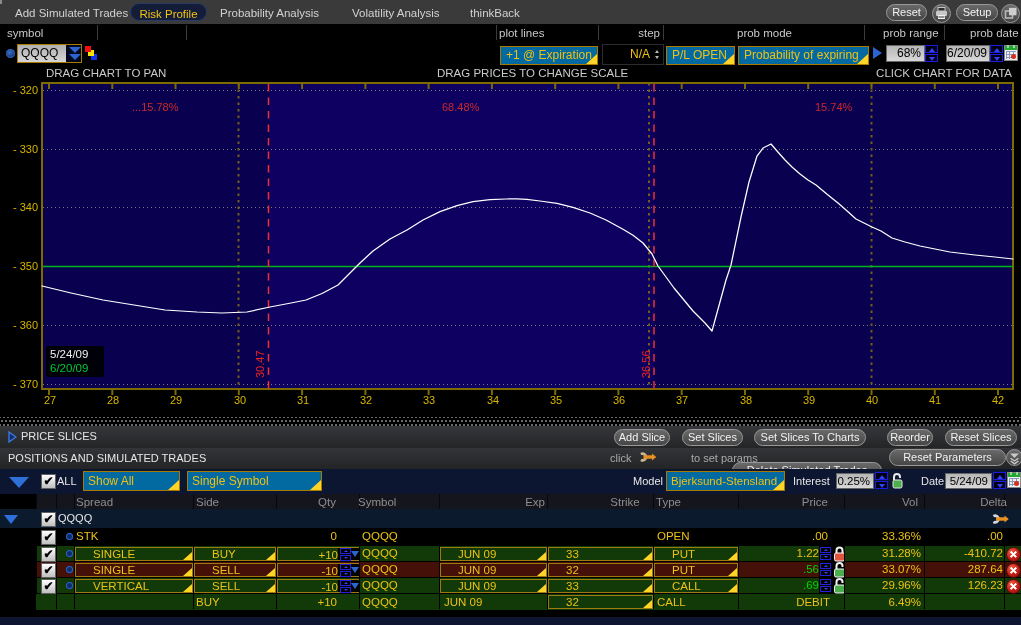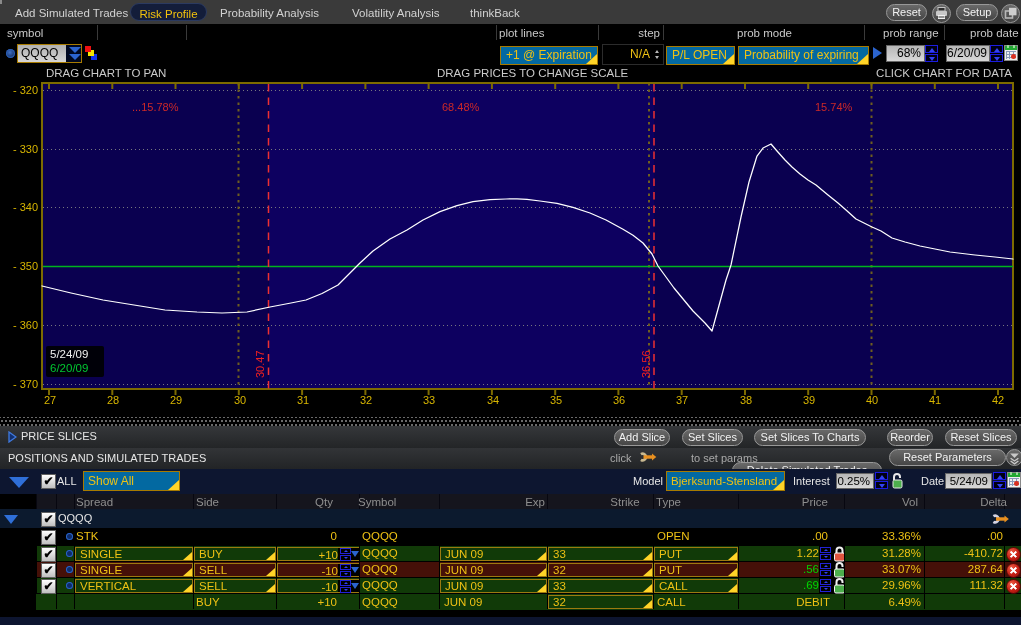--- a/index.html
+++ b/index.html
@@ -45,21 +45,21 @@
 .checkbox{position:absolute;width:13px;height:13px;background:linear-gradient(#ffffff,#bfbfbf);border:1px solid #606060;color:#000;font-size:12px;line-height:13px;font-weight:bold;text-align:center;}
 #thead{left:0;top:494px;width:1021px;height:15px;background:#15151d;}
 #thead div{position:absolute;top:2px;font-size:11.5px;color:#8e8e8e;}
 .hsep{position:absolute;top:0;width:1px;height:15px;background:#070710;}
 #grouprow{left:0;top:509px;width:1021px;height:19px;background:#0c1a2e;}
 
 .row{position:absolute;left:0;width:1021px;height:16px;}
 .rbg{position:absolute;left:36px;top:0;width:985px;height:15px;}
 .row .sep{position:absolute;top:0;width:1px;height:15px;background:#000;}
 .cell{position:absolute;top:1px;font-size:11.5px;color:#eec114;white-space:nowrap;}
-.bcell{position:absolute;top:1px;height:14px;border:1px solid #9c7a10;box-sizing:border-box;color:#eec114;font-size:11.5px;line-height:12px;padding-left:4px;white-space:nowrap;}
+.bcell{position:absolute;top:1px;height:14px;border:1px solid #9c7a10;box-sizing:border-box;color:#eec114;font-size:11.5px;line-height:12px;padding-left:17px;white-space:nowrap;}
 .bfold{position:absolute;right:0;bottom:0;width:0;height:0;border-left:9px solid transparent;border-bottom:8px solid #ffd428;}
 .dot{position:absolute;left:66px;top:4px;width:7px;height:7px;border-radius:50%;background:#0e2c6a;box-shadow:inset 0 0 0 1px #2a64c8;}
 .qspin{position:absolute;width:12px;}
 .qspin i{display:block;position:relative;width:11px;height:6px;background:#000;border:1px solid #2222d8;box-sizing:border-box;margin-bottom:1px;}
 .qspin i:after{content:"";position:absolute;left:2.5px;top:1px;width:0;height:0;border-left:2px solid transparent;border-right:2px solid transparent;border-bottom:2.5px solid #3040f0;}
 .qspin i.dn:after{border-bottom:none;border-top:2.5px solid #3040f0;}
 .xicon{position:absolute;left:1006px;top:1px;width:13px;height:13px;border-radius:50%;background:radial-gradient(circle at 35% 30%,#f06048,#c41e14 55%,#8a0c08);border:1px solid #5a0806;box-sizing:content-box;color:#fff;font-size:10px;font-weight:bold;line-height:13px;text-align:center;text-shadow:0 0 0.6px #fff,0 0 0.6px #fff;}
 </style>
 </head>
 <body>
@@ -298,20 +298,21 @@
    <path d="M3.6 11 L7.5 13.8 L11.4 11" stroke="#c9c9c9" stroke-width="1.4" fill="none"></path>
   </svg>
  </div>
 </div>
 
 <div class="abs" id="filterrow">
  <div style="position:absolute;left:9px;top:8px;width:0;height:0;border-left:10px solid transparent;border-right:10px solid transparent;border-top:11px solid #2f6fd8;"></div>
  <div class="checkbox" style="left:41px;top:5px;">✔</div>
  <div class="wtext" style="left:57px;top:6px;">ALL</div>
  <div class="ampbox" style="left:83px;top:2px;width:97px;height:20px;line-height:18px;padding-left:4px;">Show All<div class="fold"></div></div>
+ <div class="ampbox" style="left:187px;top:2px;width:135px;height:20px;line-height:18px;padding-left:4px;">Single Symbol<div class="fold"></div></div>
  <div class="wtext" style="left:633px;top:6px;">Model</div>
  <div class="ampbox" style="left:666px;top:2px;width:119px;height:20px;line-height:18px;padding-left:4px;font-size:11.5px;">Bjerksund-Stensland<div class="fold"></div></div>
  <div class="wtext" style="left:793px;top:6px;">Interest</div>
  <div class="graybox" style="left:836px;top:4px;width:38px;height:16px;line-height:14px;padding-right:3px;font-size:11.5px;">0.25%</div>
  <div class="bspin" style="left:875px;top:3px;">
       <i></i>
       <i class="dn"></i>
     </div>
  <svg style="position:absolute;left:891px;top:3px;" width="13" height="17" viewBox="0 0 13 17">
   <path d="M3 8 L3 5 A3 3 0 0 1 9 5 L9 6" stroke="#e8e8e8" stroke-width="2" fill="none"></path>
@@ -342,21 +343,21 @@
     <i class="hsep" style="left:359px;"></i>
     <i class="hsep" style="left:439px;"></i>
     <i class="hsep" style="left:547px;"></i>
     <i class="hsep" style="left:653px;"></i>
     <i class="hsep" style="left:738px;"></i>
     <i class="hsep" style="left:844px;"></i>
     <i class="hsep" style="left:924px;"></i>
     <i class="hsep" style="left:1004px;"></i>
  <div style="left:76px;">Spread</div>
  <div style="left:196px;">Side</div>
- <div style="left:315px;width:42px;text-align:left;">Qty</div>
+ <div style="left:306px;width:42px;text-align:center;">Qty</div>
  <div style="left:358px;">Symbol</div>
  <div style="left:500px;width:45px;text-align:right;">Exp</div>
  <div style="left:600px;width:50px;text-align:center;">Strike</div>
  <div style="left:656px;">Type</div>
  <div style="left:770px;width:58px;text-align:right;">Price</div>
  <div style="left:870px;width:48px;text-align:right;">Vol</div>
  <div style="left:950px;width:57px;text-align:right;">Delta</div>
 </div>
 
 <div class="abs" id="grouprow">
@@ -513,21 +514,21 @@
  <div style="position:absolute;left:819px;top:0;width:25px;height:15px;background:#000;"></div>
  <div class="qspin" style="left:820px;top:1px;">
       <i></i>
       <i class="dn"></i>
     </div>
  <svg style="position:absolute;left:833px;top:0px;" width="13" height="16" viewBox="0 0 13 16">
   <path d="M3.5 7 V4 A3 3 0 0 1 9.5 4 V5" stroke="#f0f0f0" stroke-width="2" fill="none"></path>
   <rect x="1.5" y="7" width="10" height="8" rx="1.5" fill="#4cae4c" stroke="#f8f8f8"></rect>
  </svg>
  <div class="cell" style="left:845px;width:76px;text-align:right;">29.96%</div>
- <div class="cell" style="left:926px;width:77px;text-align:right;">111.32</div>
+ <div class="cell" style="left:926px;width:77px;text-align:right;">126.23</div>
  <div class="xicon">✕</div>
  <i class="sep" style="left:36px;"></i>
     <i class="sep" style="left:56px;"></i>
     <i class="sep" style="left:74px;"></i>
     <i class="sep" style="left:193px;"></i>
     <i class="sep" style="left:276px;"></i>
     <i class="sep" style="left:359px;"></i>
     <i class="sep" style="left:439px;"></i>
     <i class="sep" style="left:547px;"></i>
     <i class="sep" style="left:653px;"></i>

